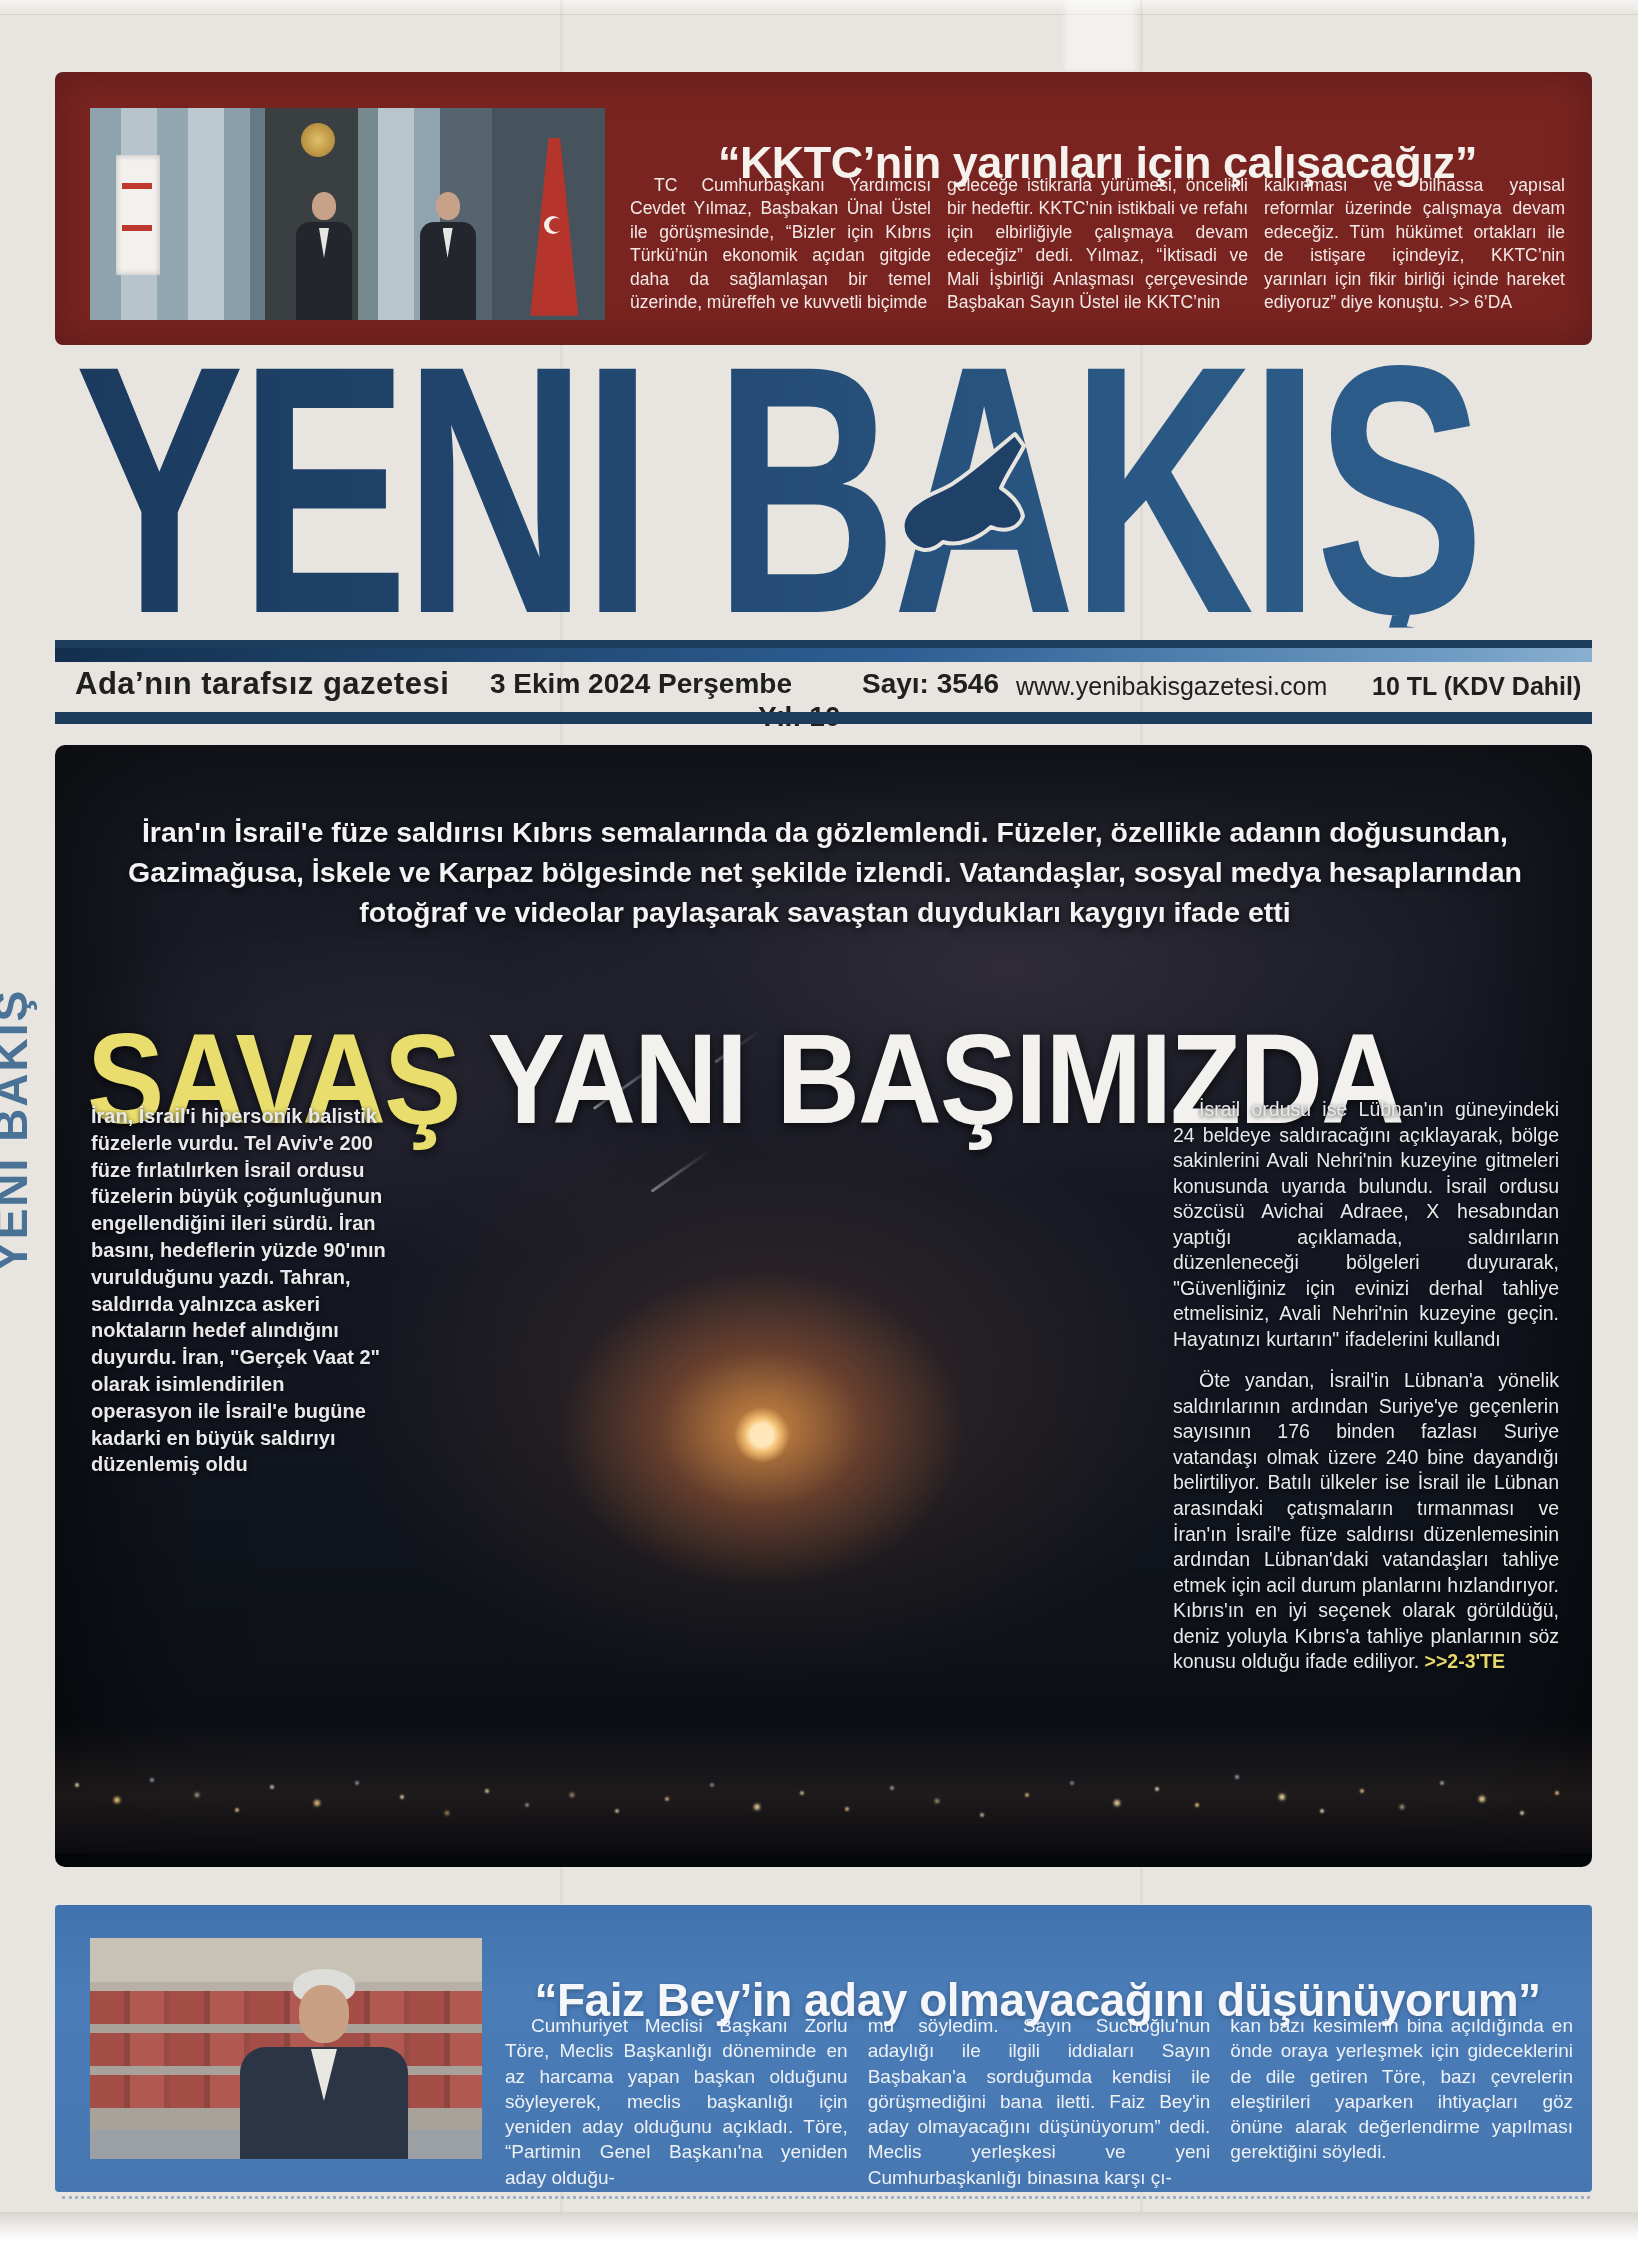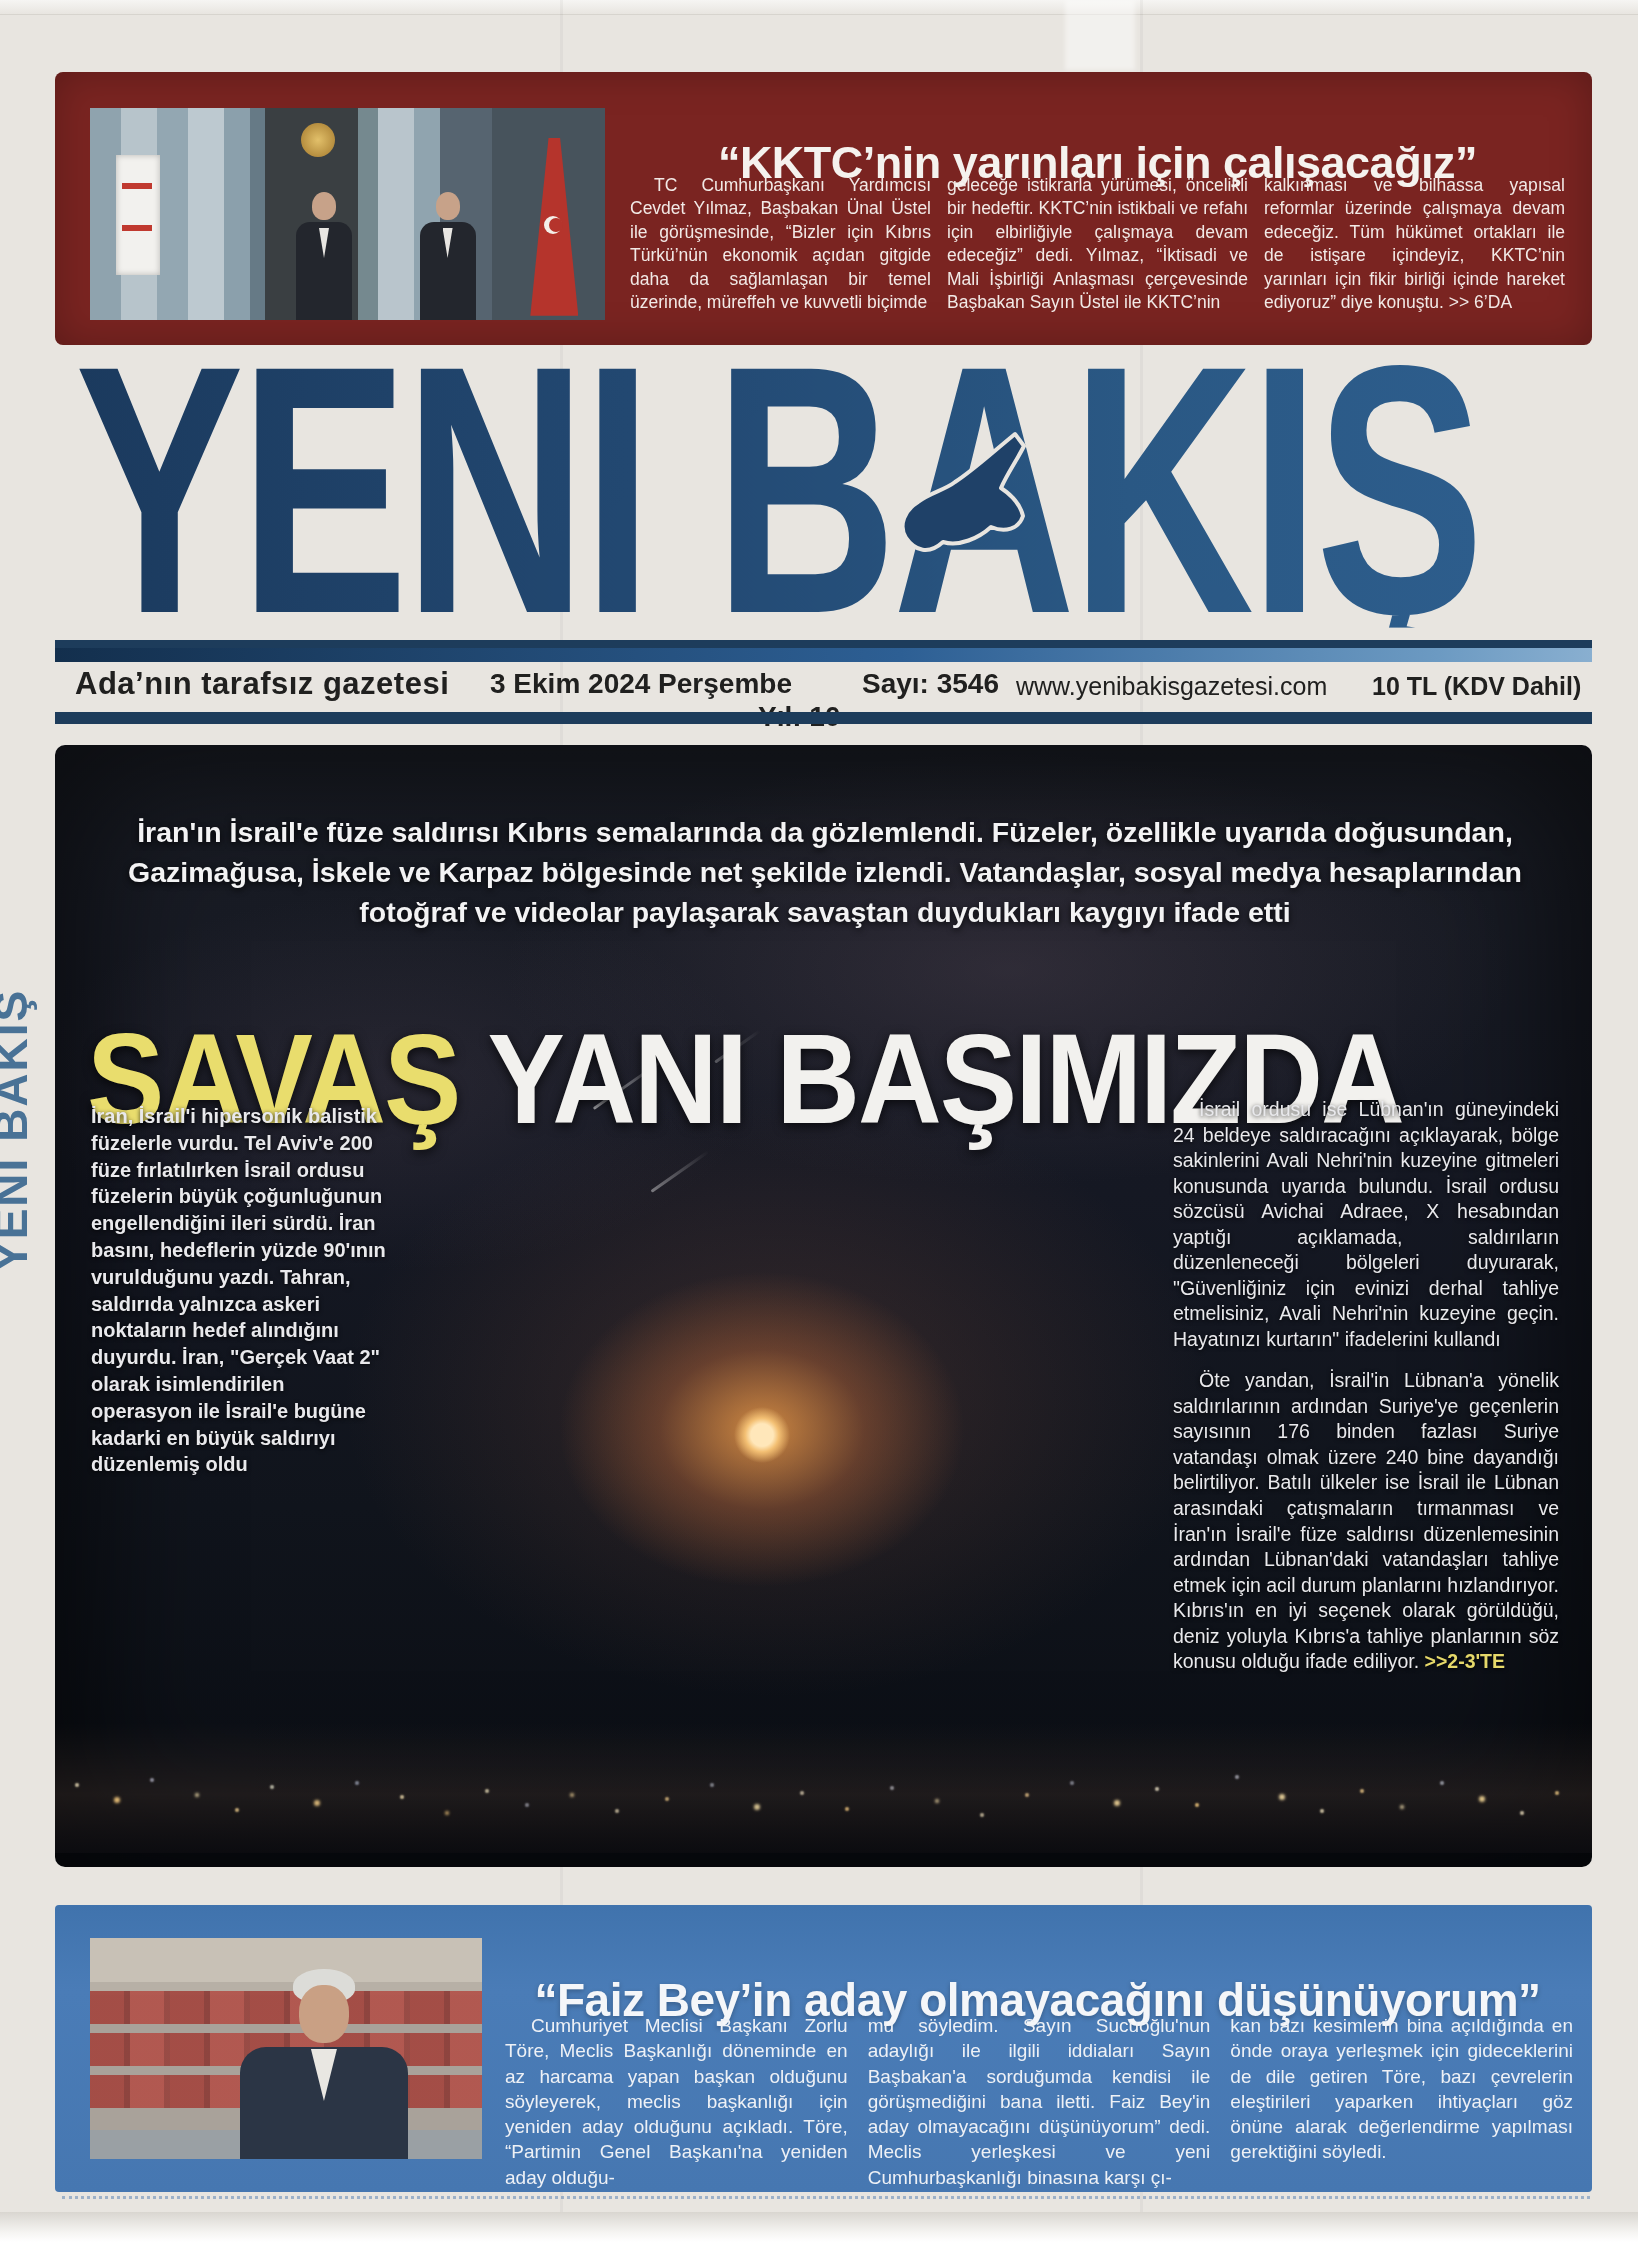--- a/index.html
+++ b/index.html
@@ -207,21 +207,21 @@
   <span class="site">www.yenibakisgazetesi.com</span>
   <span class="price">10 TL (KDV Dahil)</span>
 </div>
 <div class="navy-bar"></div>
 
 <section class="main-story">
   <div class="streak s1"></div>
   <div class="streak s2"></div>
   <div class="streak s3"></div>
   <div class="city-lights"></div>
-  <p class="main-intro">İran'ın İsrail'e füze saldırısı Kıbrıs semalarında da gözlemlendi. Füzeler, özellikle uyarıda doğusundan, Gazimağusa, İskele ve Karpaz bölgesinde net şekilde izlendi. Vatandaşlar, sosyal medya hesaplarından fotoğraf ve videolar paylaşarak savaştan duydukları kaygıyı ifade etti</p>
+  <p class="main-intro">İran'ın İsrail'e füze saldırısı Kıbrıs semalarında da gözlemlendi. Füzeler, özellikle adanın doğusundan, Gazimağusa, İskele ve Karpaz bölgesinde net şekilde izlendi. Vatandaşlar, sosyal medya hesaplarından fotoğraf ve videolar paylaşarak savaştan duydukları kaygıyı ifade etti</p>
   <h1 class="main-headline"><span class="accent">SAVAŞ</span><span> YANI BAŞIMIZDA</span></h1>
   <div class="main-left-col">İran, İsrail'i hipersonik balistik füzelerle vurdu. Tel Aviv'e 200 füze fırlatılırken İsrail ordusu füzelerin büyük çoğunluğunun engellendiğini ileri sürdü. İran basını, hedeflerin yüzde 90'ının vurulduğunu yazdı. Tahran, saldırıda yalnızca askeri noktaların hedef alındığını duyurdu. İran, "Gerçek Vaat 2" olarak isimlendirilen operasyon ile İsrail'e bugüne kadarki en büyük saldırıyı düzenlemiş oldu</div>
   <div class="main-right-col">
     <p>İsrail ordusu ise Lübnan'ın güneyindeki 24 beldeye saldıracağını açıklayarak, bölge sakinlerini Avali Nehri'nin kuzeyine gitmeleri konusunda uyarıda bulundu. İsrail ordusu sözcüsü Avichai Adraee, X hesabından yaptığı açıklamada, saldırıların düzenleneceği bölgeleri duyurarak, "Güvenliğiniz için evinizi derhal tahliye etmelisiniz, Avali Nehri'nin kuzeyine geçin. Hayatınızı kurtarın" ifadelerini kullandı</p>
     <p><span>Öte yandan, İsrail'in Lübnan'a yönelik saldırılarının ardından Suriye'ye geçenlerin sayısının 176 binden fazlası Suriye vatandaşı olmak üzere 240 bine dayandığı belirtiliyor. Batılı ülkeler ise İsrail ile Lübnan arasındaki çatışmaların tırmanması ve İran'ın İsrail'e füze saldırısı düzenlemesinin ardından Lübnan'daki vatandaşları tahliye etmek için acil durum planlarını hızlandırıyor. Kıbrıs'ın en iyi seçenek olarak görüldüğü, deniz yoluyla Kıbrıs'a tahliye planlarının söz konusu olduğu ifade ediliyor. </span><span class="page-ref">&gt;&gt;2-3'TE</span></p>
   </div>
 </section>
 
 <section class="bottom-story">
   <div class="bottom-photo">

